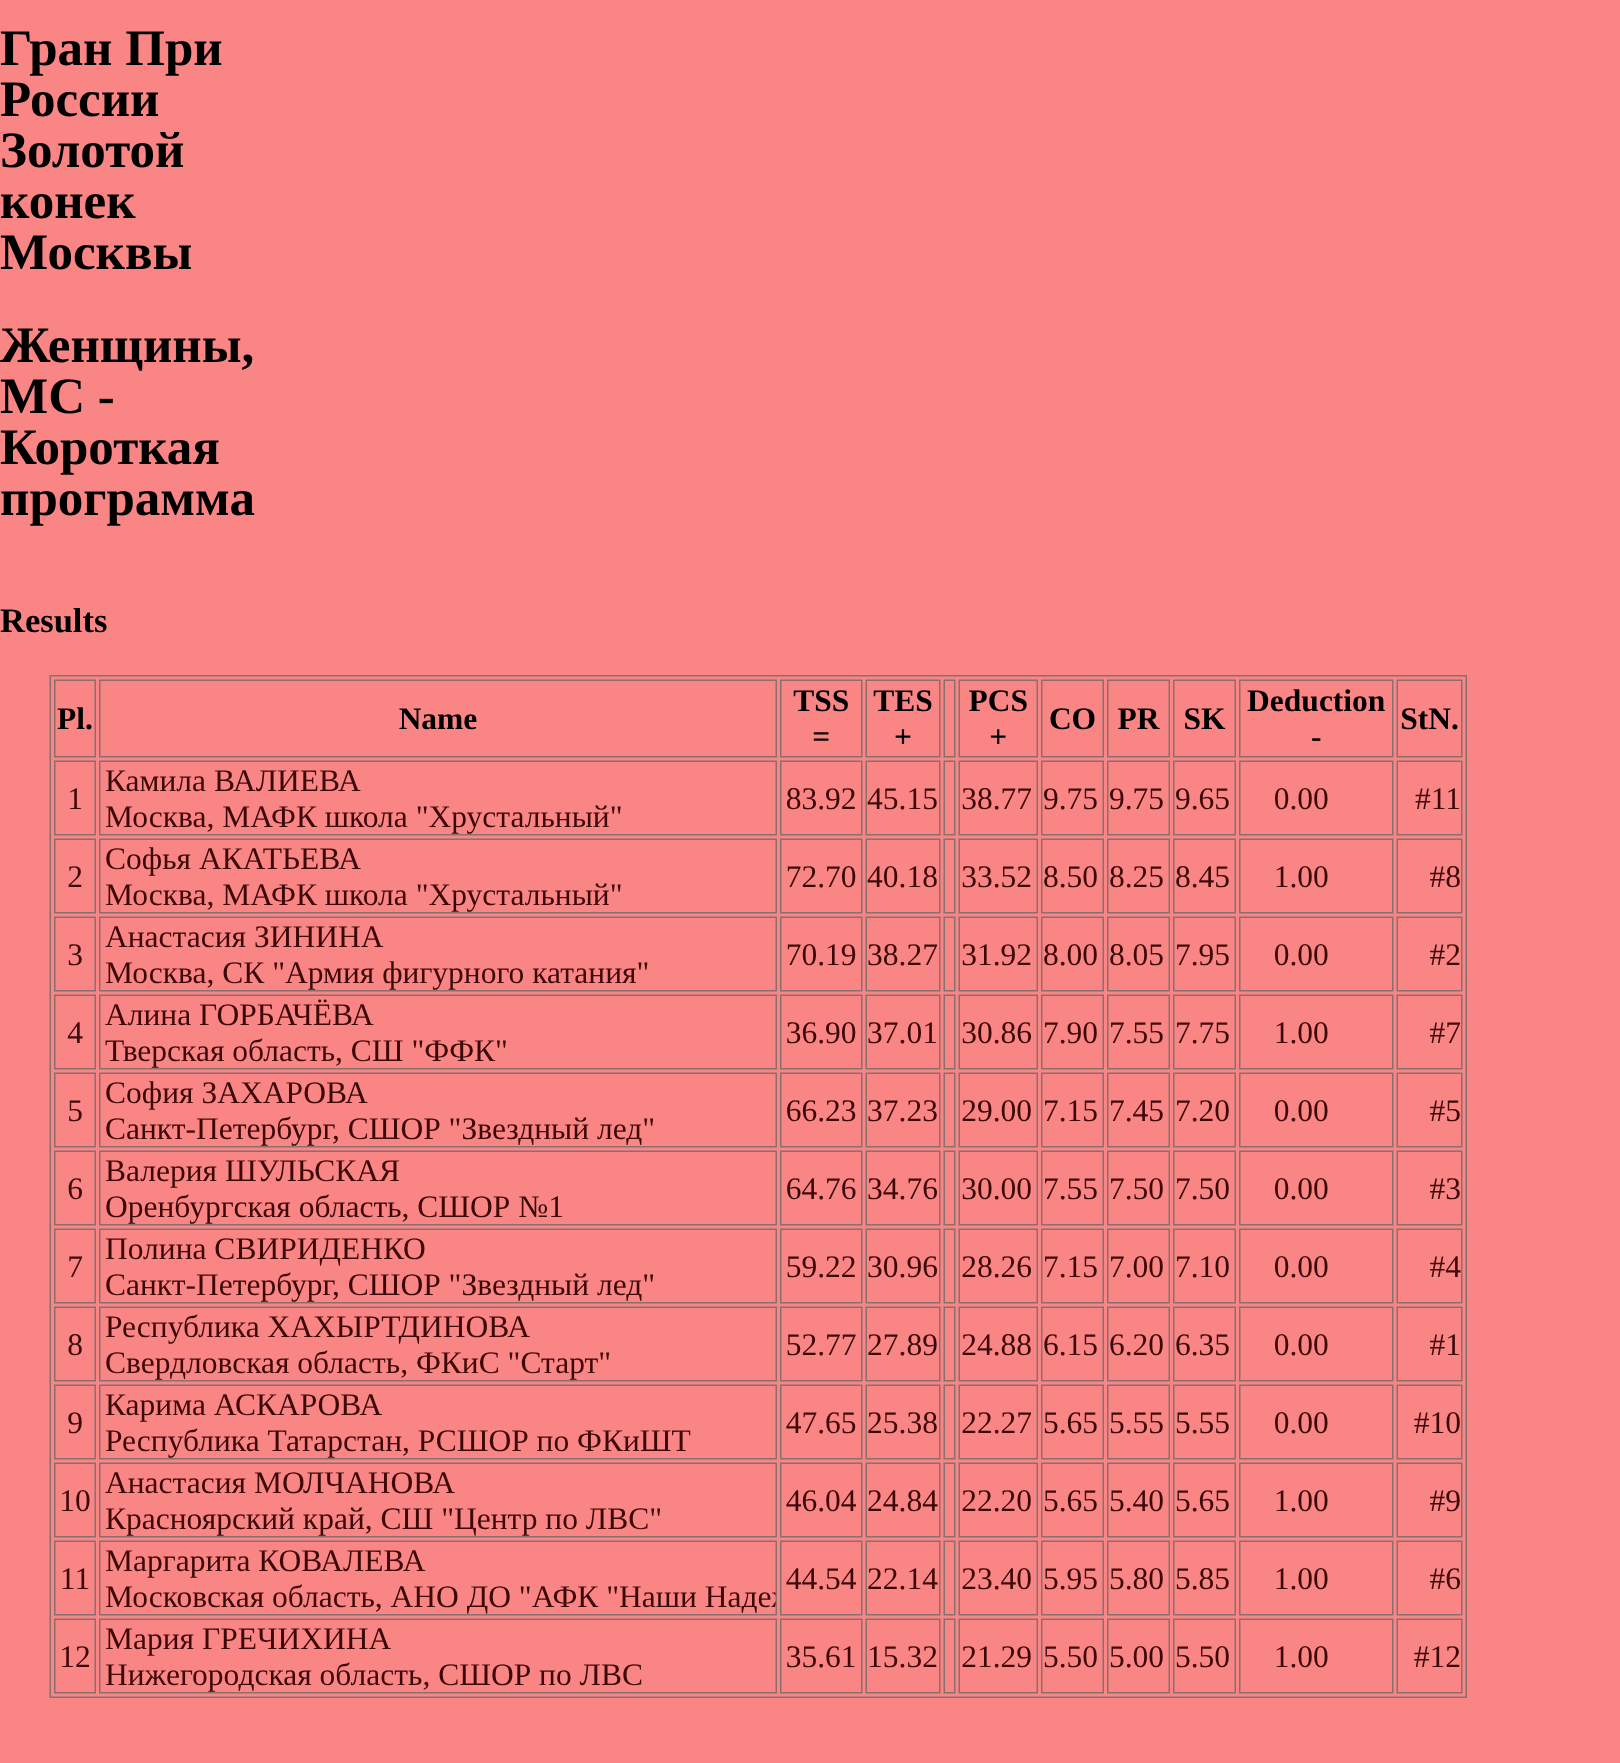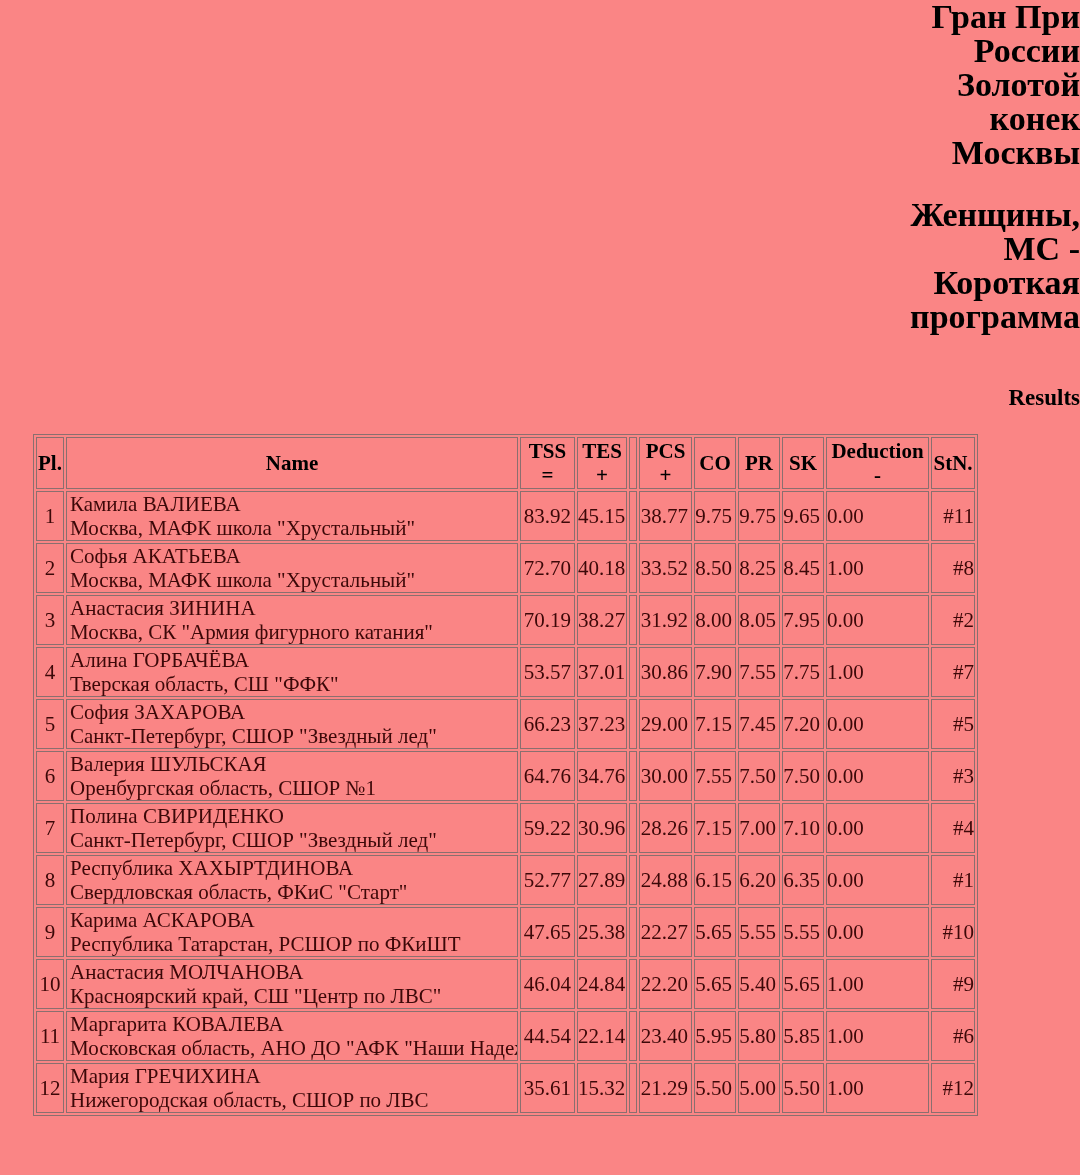--- a/index.html
+++ b/index.html
@@ -8,21 +8,22 @@
   }
   body {
     width: 1080px;
     height: 1175px;
     background: #fa8585;
     font-family: "Liberation Serif", serif;
     color: #000000;
     overflow: hidden;
   }
   .titles {
-    text-align: right;
+    text-align: left;
+    padding-top: 16px;
   }
   .event-title {
     font-size: 34px;
     line-height: 34px;
     font-weight: bold;
     margin: 0;
   }
   .segment-title {
     font-size: 34px;
     line-height: 34px;
@@ -61,21 +62,21 @@
     font-size: 21px;
     line-height: 24px;
     color: #3c0808;
     vertical-align: middle;
     height: 48px;
     padding: 0;
   }
   .td-place { text-align: center; }
   .td-name  { text-align: left; padding-left: 3px; margin-top: 39px; }
   .td-num   { text-align: right; padding-right: 3px; }
-  .td-ded   { text-align: left; padding-right: 20px; }
+  .td-ded   { text-align: center; padding-right: 20px; }
   .td-stn   { text-align: right; }
   .name-line, .club-line { white-space: nowrap; }
 </style>
 </head>
 <body>
 
 <div class="titles">
   <h1 class="event-title">
     <div>Гран При</div>
     <div>России</div>
@@ -195,21 +196,21 @@
         <td class="td-num">7.95</td>
         <td class="td-ded">0.00</td>
         <td class="td-stn">#2</td>
       </tr>
       <tr>
         <td class="td-place">4</td>
         <td class="td-name">
           <div class="name-line">Алина ГОРБАЧЁВА</div>
           <div class="club-line">Тверская область, СШ "ФФК"</div>
         </td>
-        <td class="td-num">53.57</td>
+        <td class="td-num">36.90</td>
         <td class="td-num">37.01</td>
         <td class="td-spacer"></td>
         <td class="td-num">30.86</td>
         <td class="td-num">7.90</td>
         <td class="td-num">7.55</td>
         <td class="td-num">7.75</td>
         <td class="td-ded">1.00</td>
         <td class="td-stn">#7</td>
       </tr>
       <tr>

